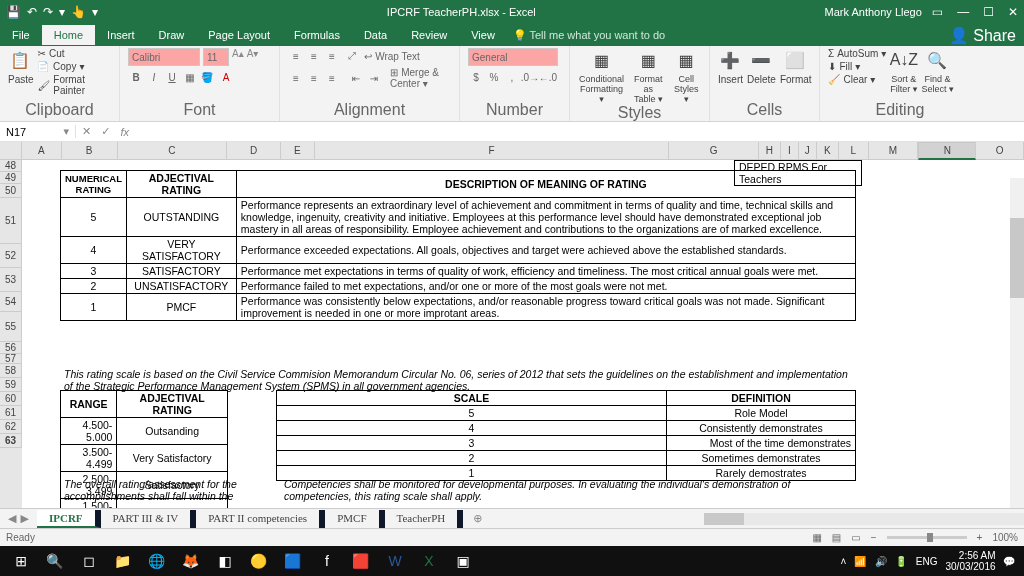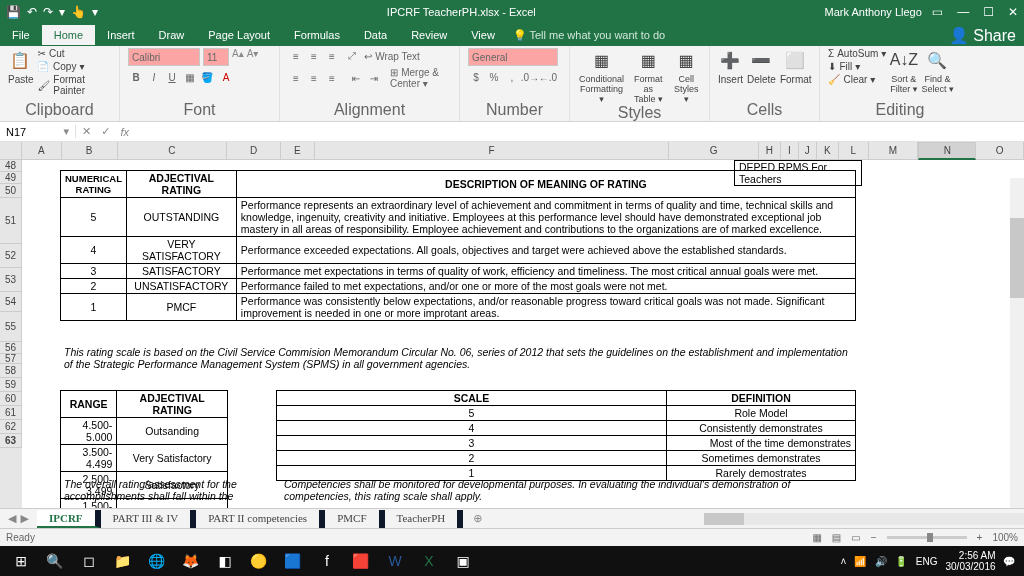--- a/index.html
+++ b/index.html
@@ -327,21 +327,21 @@
                   <td style="text-align:center">UNSATISFACTORY</td>
                   <td colspan="2" style="white-space:normal">Performance failed to met expectations, and/or one or more of the most goals were not met.</td>
                 </tr>
                 <tr>
                   <td style="text-align:center">1</td>
                   <td style="text-align:center">PMCF</td>
                   <td colspan="2" style="white-space:normal">Performance was consistently below expectations, and/or reasonable progress toward critical goals was not made.  Significant improvement is needed in one or more improtant areas.</td>
                 </tr>
               </tbody>
           </table>
-          <div class="italic-note" style="position:absolute;top:184px;left:38px;width:796px">This rating scale is based on the Civil Service Commision Memorandum Circular No. 06, series of 2012 that sets the guidelines on the establishment and implementation of the Strategic Performance Management System (SPMS) in all government agencies.</div>
+          <div class="italic-note" style="position:absolute;top:206px;left:38px;width:796px">This rating scale is based on the Civil Service Commision Memorandum Circular No. 06, series of 2012 that sets the guidelines on the establishment and implementation of the Strategic Performance Management System (SPMS) in all government agencies.</div>
 
           <table class="tbl" style="position:absolute;top:230px;left:38px;width:168px">
             <tbody>
                 <tr>
                   <th style="width:56px">RANGE</th>
                   <th style="width:110px">ADJECTIVAL RATING</th>
                 </tr>
             </tbody>
               <tbody id="t2left">
                 <tr>

